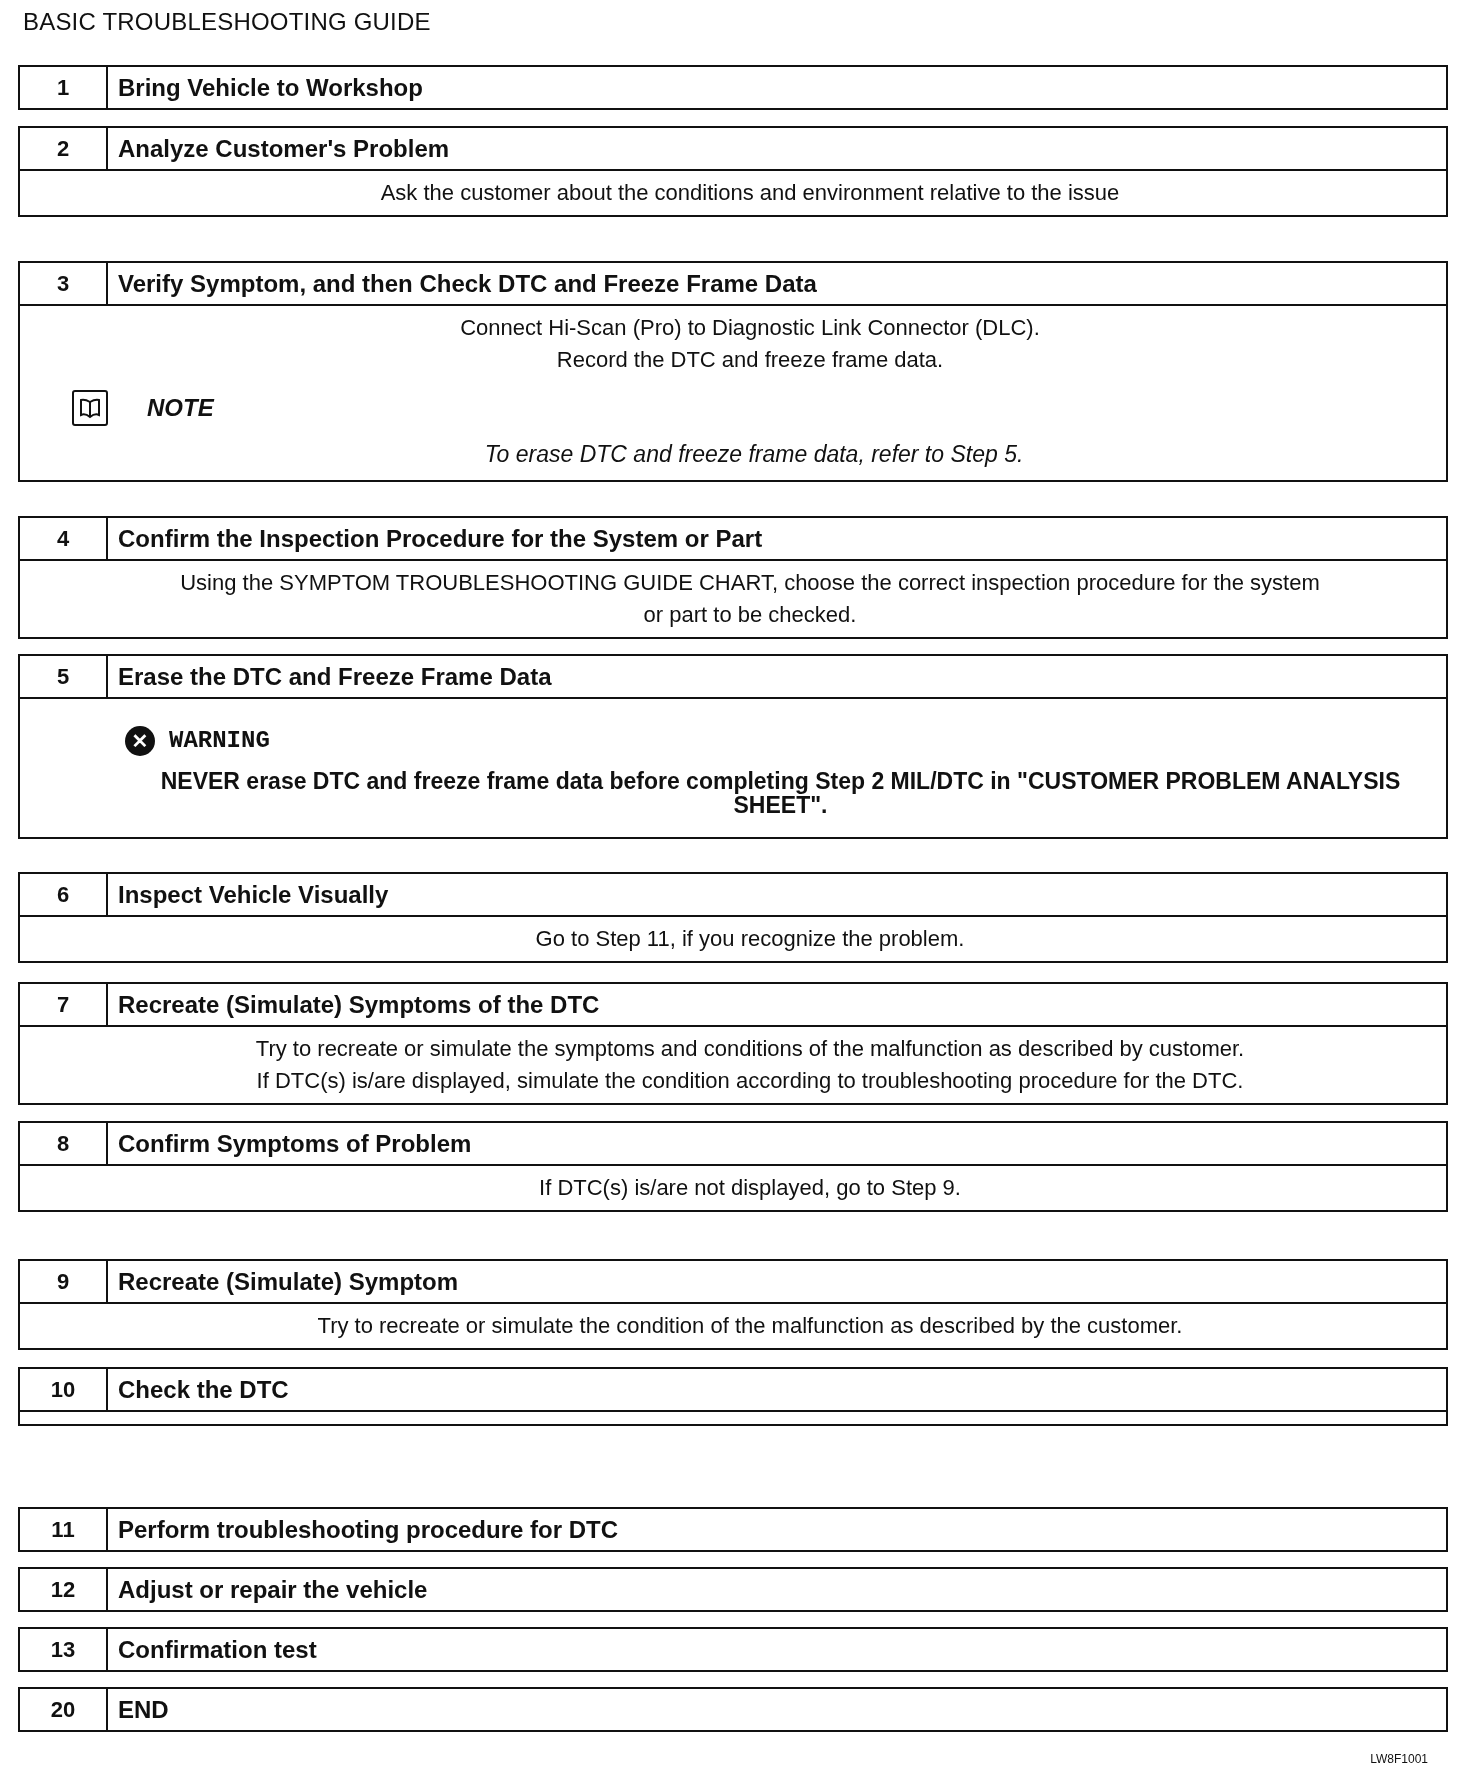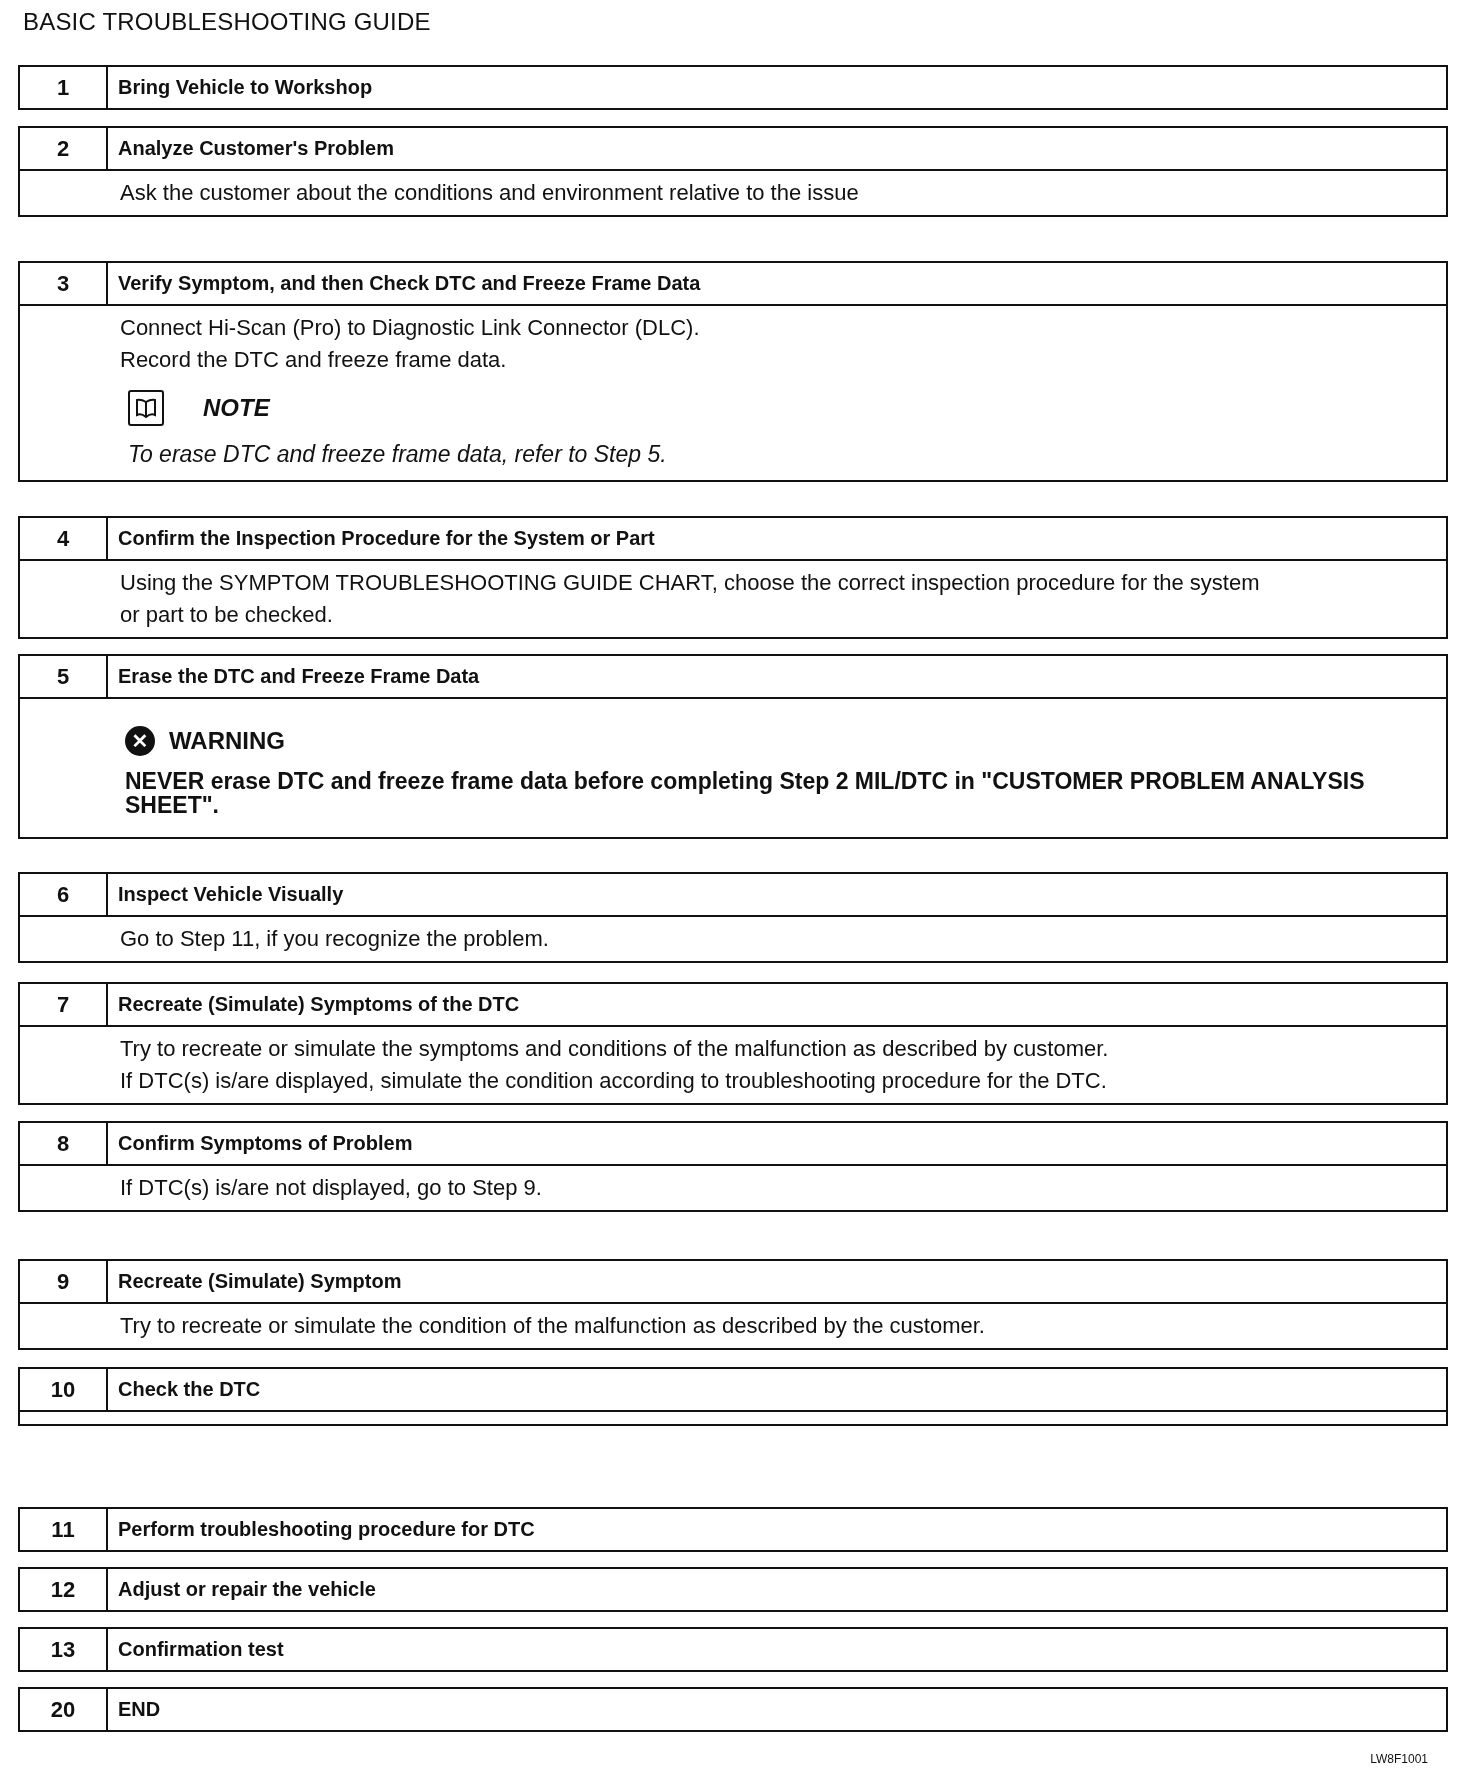--- a/index.html
+++ b/index.html
@@ -18,46 +18,46 @@
   .step-head {
     display: flex; height: 41px; align-items: stretch;
   }
   .step-num {
     width: 88px; border-right: 2px solid #111; box-sizing: border-box;
     display: flex; align-items: center; justify-content: center;
     font-weight: bold; font-size: 22px;
   }
   .step-title {
     flex: 1; display: flex; align-items: center; padding-left: 10px;
-    font-weight: bold; font-size: 20px;
+    font-weight: bold; font-size: 24px;
   }
   .step-body {
-    border-top: 2px solid #111; padding: 6px 10px 6px 100px;
-    font-size: 22px; line-height: 32px;
+    border-top: 2px solid #111; padding: 6px 10px 6px 44px;
+    font-size: 22px; line-height: 32px; text-align: center;
   }
   .line { display: block; white-space: nowrap; }
   .note-row {
     display: flex; align-items: center; margin-top: 14px; margin-left: 8px;
   }
   .note-icon {
     width: 36px; height: 36px; border: 2px solid #111; border-radius: 3px;
     box-sizing: border-box; display: flex; align-items: center; justify-content: center;
     margin-right: 12px;
   }
   .note-label { font-weight: bold; font-style: italic; font-size: 24px; margin-left: 27px; }
   .note-text { font-style: italic; font-size: 23px; margin: 12px 0 4px 8px; }
   .warn-row {
     display: flex; align-items: center; margin-top: 20px; margin-left: 25px;
   }
   .warn-icon {
     width: 30px; height: 30px; border-radius: 50%; background: #111; color: #fff;
     display: flex; align-items: center; justify-content: center;
     font-weight: bold; font-size: 20px; margin-right: 14px;
   }
-  .warn-label { font-weight: bold; font-size: 24px; }
+  .warn-label { font-weight: bold; font-size: 24px; font-family: Liberation Mono, monospace; }
   .warn-text { font-weight: bold; font-size: 23px; line-height: 24px; margin: 12px 0 14px 25px; white-space: normal; }
   .footer {
     position: absolute; right: 44px; top: 1752px; font-size: 12px;
   }
 </style>
 </head>
 <body>
 
 <div class="title">BASIC TROUBLESHOOTING GUIDE</div>
 

